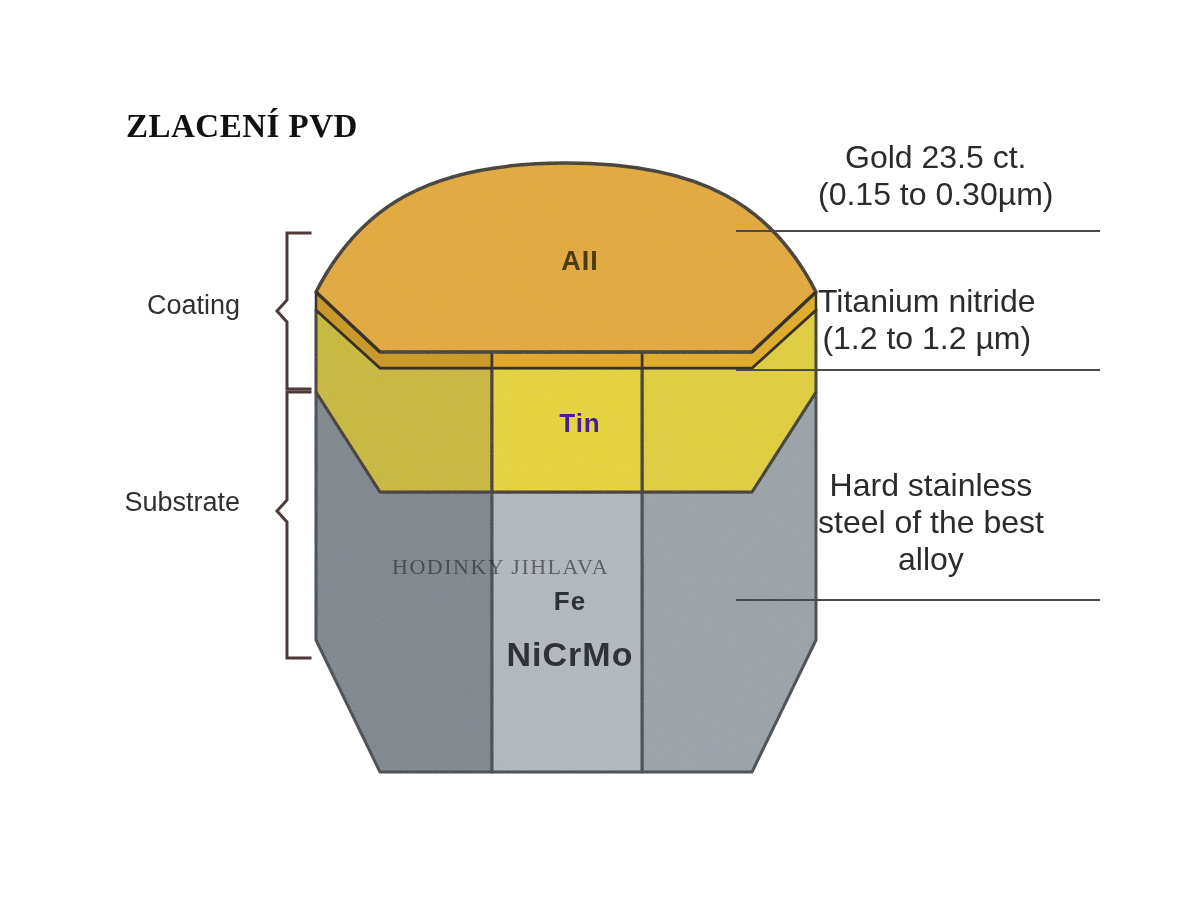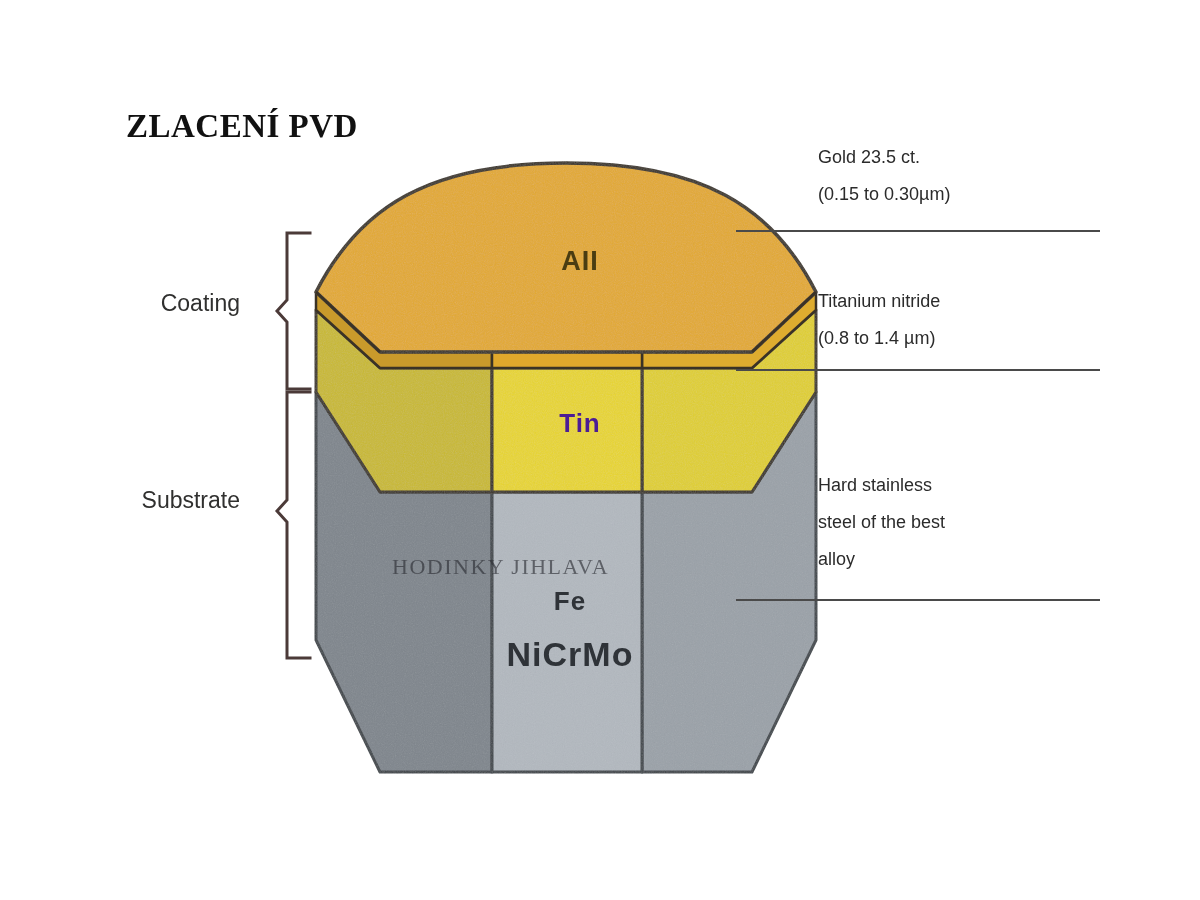--- a/index.html
+++ b/index.html
@@ -88,36 +88,37 @@
     letter-spacing: 1.5px;
     color: rgba(40, 42, 48, 0.62);
     white-space: nowrap;
     pointer-events: none;
   }
 
   
   .group-label {
     position: absolute;
     font-family: "Liberation Sans", sans-serif;
-    font-size: 23px;
+    font-size: 27px;
     color: #30302f;
     white-space: nowrap;
     text-align: right;
   }
   #group-coating  { left: 30px; top: 290px; width: 210px; }
   #group-substrate{ left: 20px; top: 487px; width: 220px; }
 
   
   .callout {
     position: absolute;
     font-family: "Liberation Sans", sans-serif;
-    font-size: 18px;
+    font-size: 32px;
     line-height: 37px;
     color: #2b2b2b;
     white-space: nowrap;
+    text-align: center;
   }
   #callout-gold   { left: 818px; top: 139px; }
   #callout-tin    { left: 818px; top: 283px; }
   #callout-steel  { left: 818px; top: 467px; }
   .callout div { white-space: nowrap; }
 </style>
 </head>
 <body>
 
 <div id="stage">
@@ -199,21 +200,21 @@
   <div class="group-label" id="group-coating">Coating</div>
   <div class="group-label" id="group-substrate">Substrate</div>
 
   <div class="callout" id="callout-gold">
     <div>Gold 23.5 ct.</div>
     <div>(0.15 to 0.30µm)</div>
   </div>
 
   <div class="callout" id="callout-tin">
     <div>Titanium nitride</div>
-    <div>(0.8 to 1.4 µm)</div>
+    <div>(1.2 to 1.2 µm)</div>
   </div>
 
   <div class="callout" id="callout-steel">
     <div>Hard stainless</div>
     <div>steel of the best</div>
     <div>alloy</div>
   </div>
 
 </div>
 

